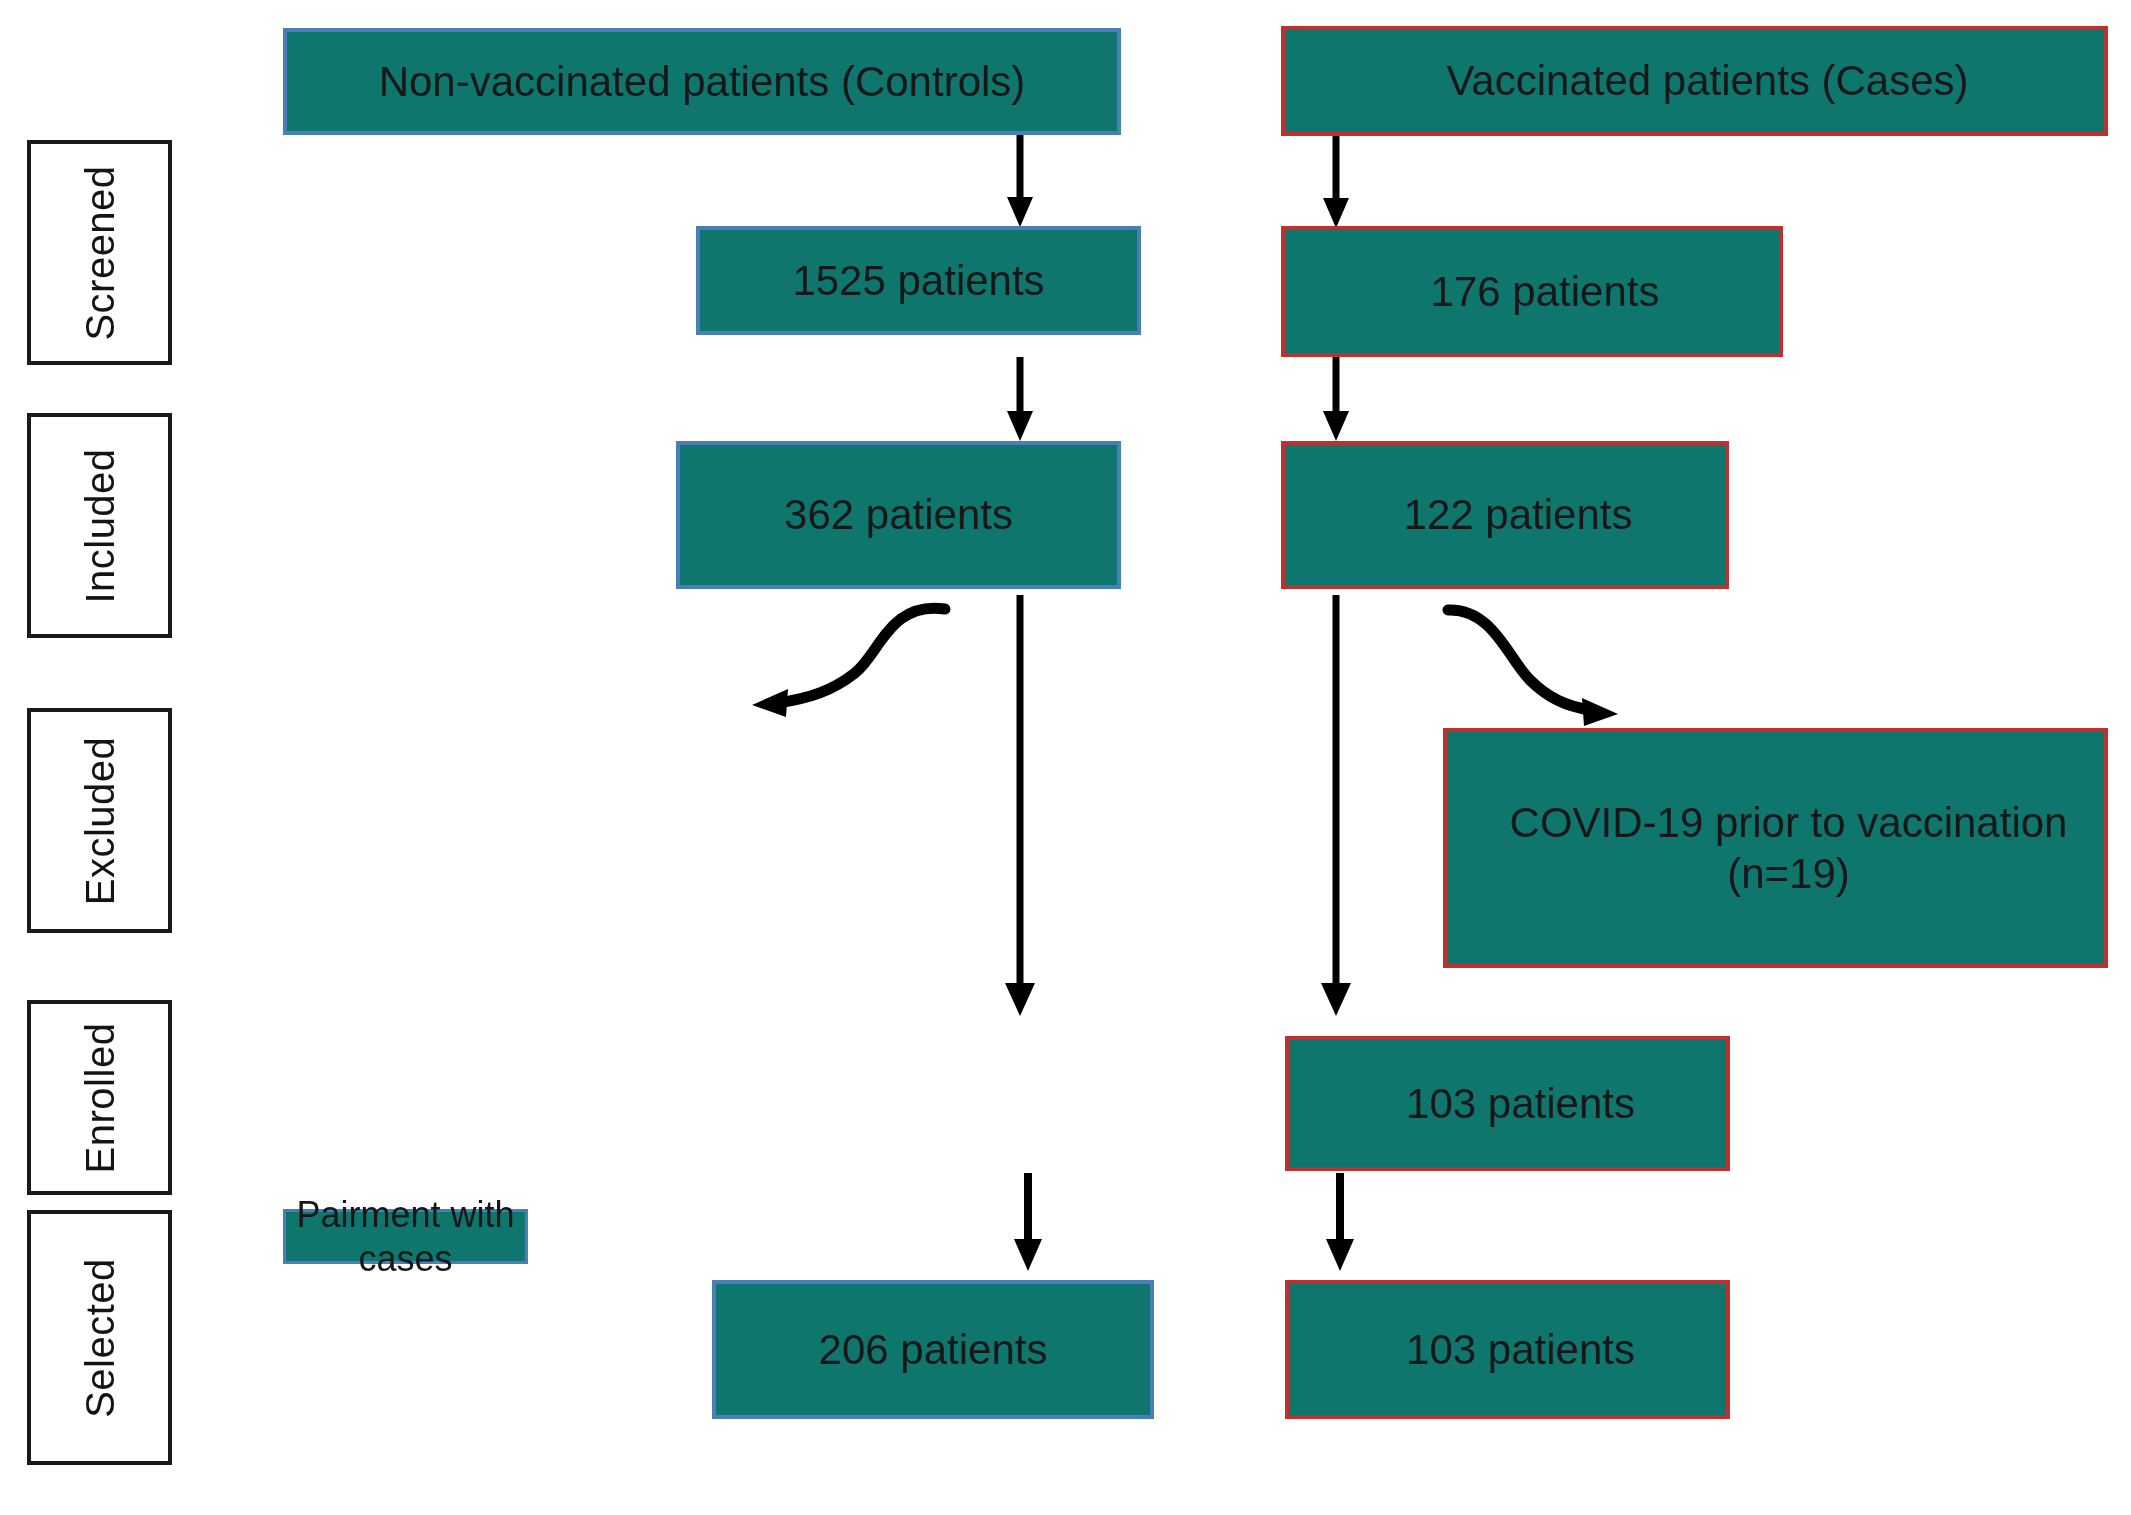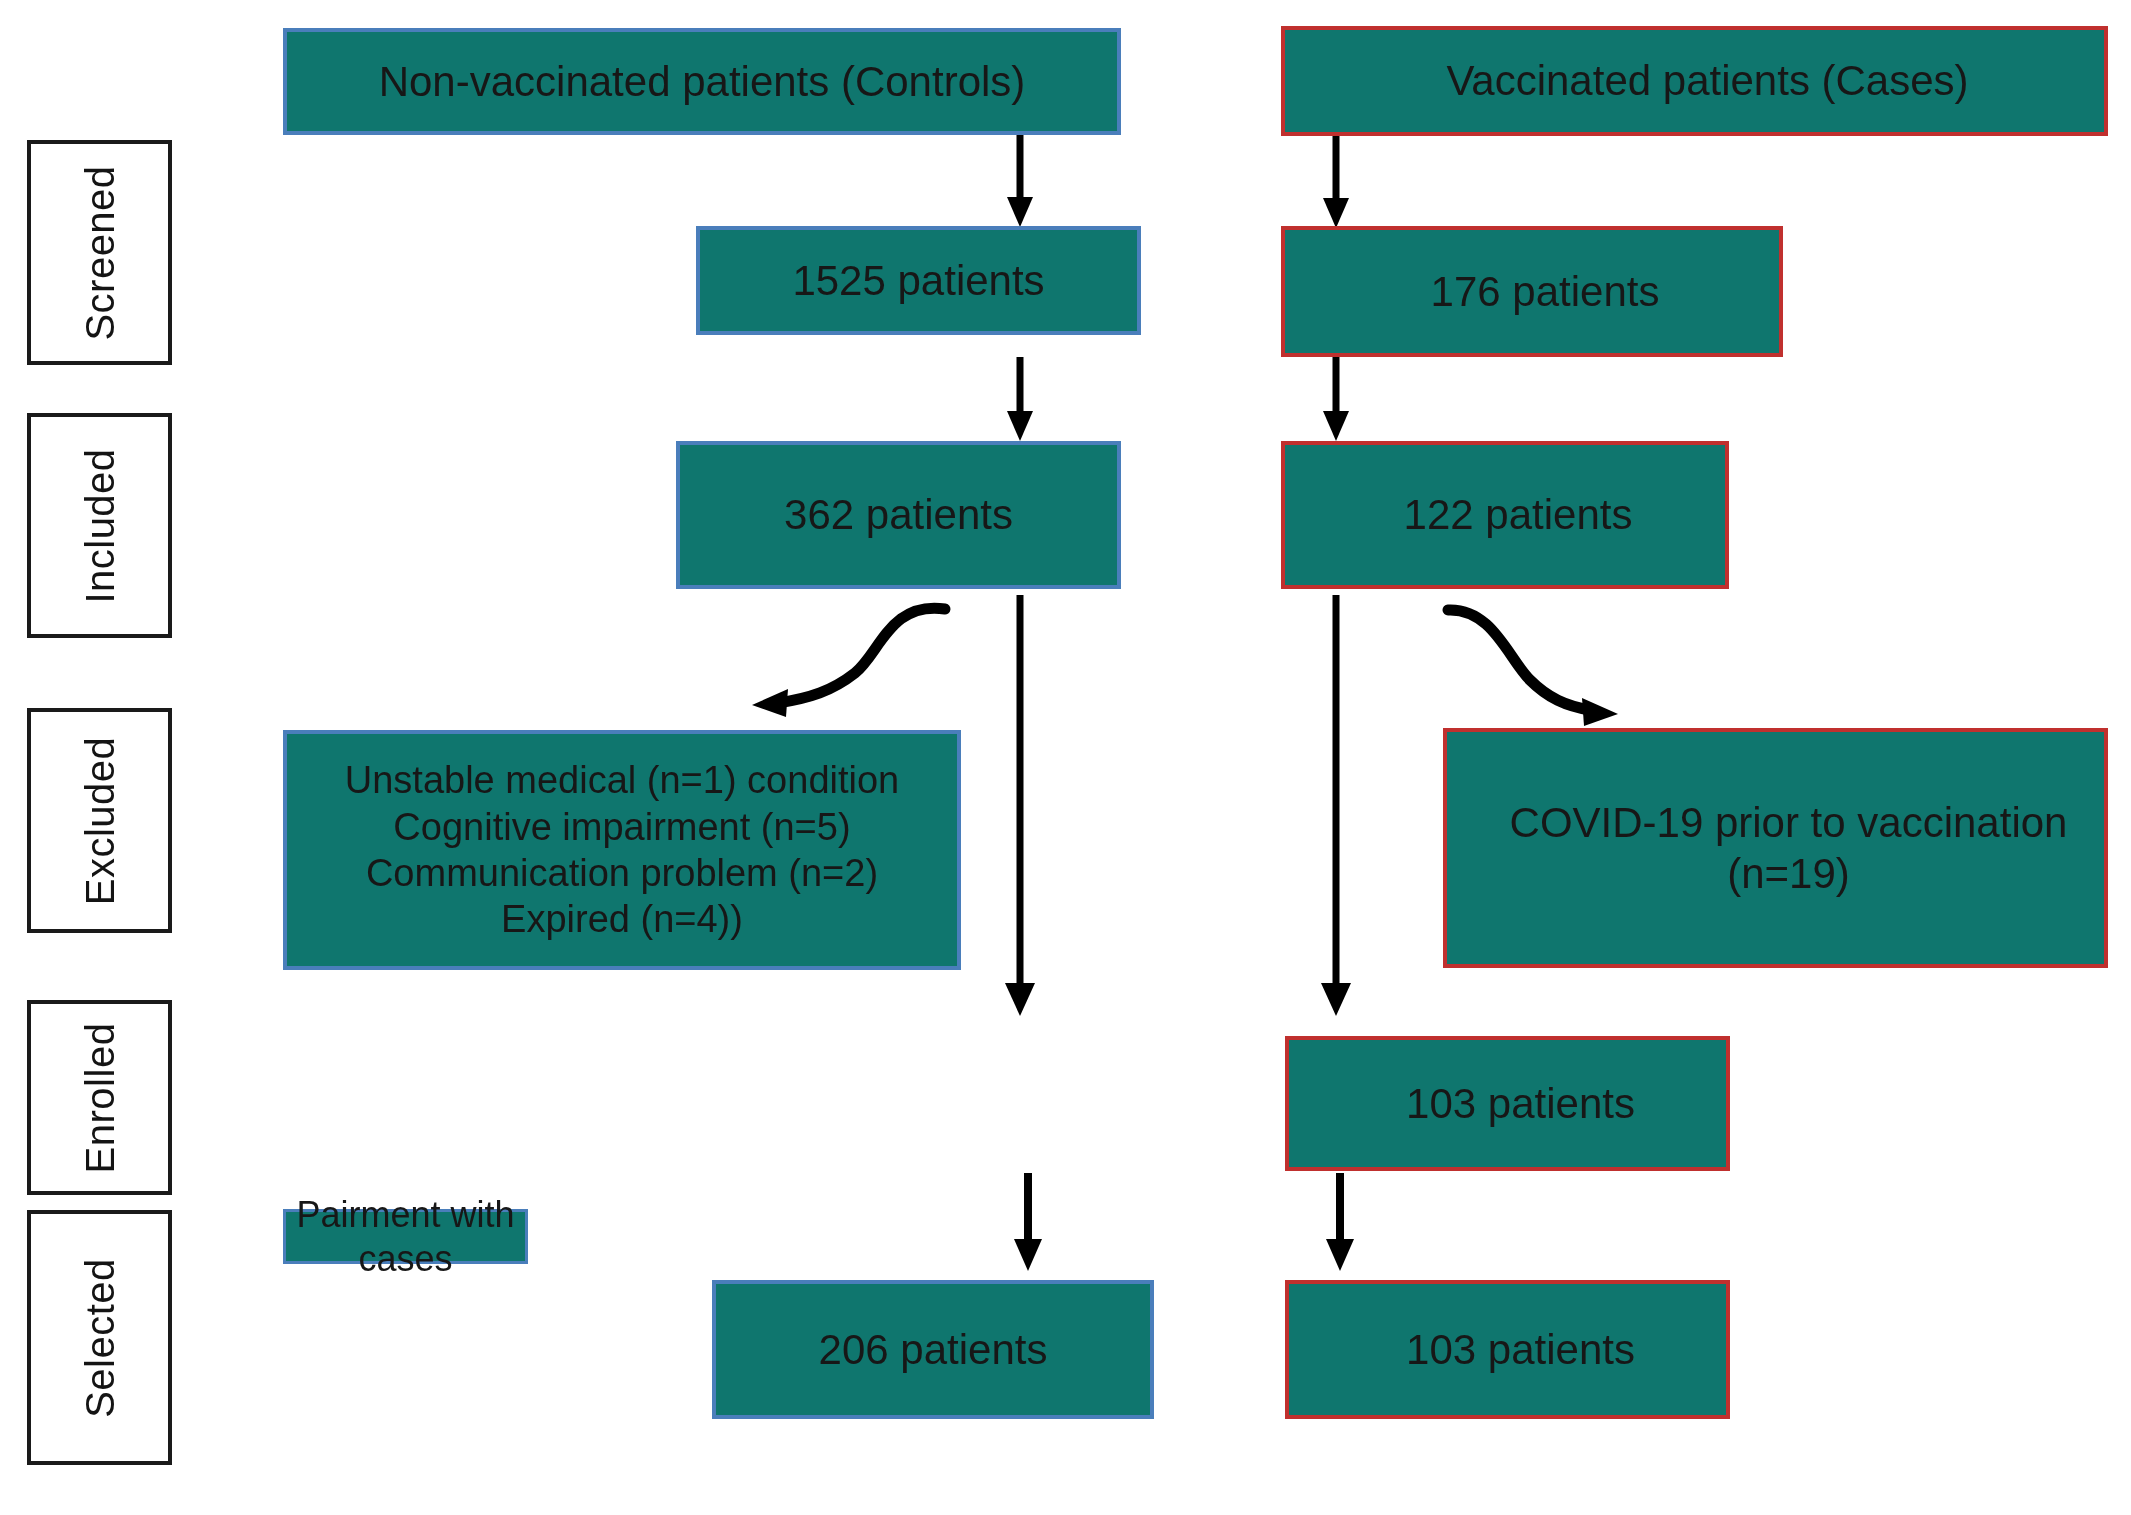--- a/index.html
+++ b/index.html
@@ -123,26 +123,20 @@
     </svg>
   </div>
 
   <div class="arrow" style="left:1000px; top:595px;">
     <svg width="40" height="421" viewBox="0 0 40 421">
       <line x1="20" y1="0" x2="20" y2="394" stroke="#000" stroke-width="7"></line>
       <polygon points="20,421 5,388 35,388" fill="#000"></polygon>
     </svg>
   </div>
 
-  <div class="node blue small" style="left:283px; top:730px; width:678px; height:240px;">
-    <span class="multi">Unstable medical (n=1) condition
-Cognitive impairment (n=5)
-Communication problem (n=2)
-Expired (n=4))</span>
-  </div>
 
 
   <div class="node blue small" style="left:283px; top:1209px; width:245px; height:55px;
        font-size:36px; border-width:3px;">
     <span>Pairment with cases</span>
   </div>
 
   <div class="arrow" style="left:1008px; top:1171px;">
     <svg width="40" height="102" viewBox="0 0 40 102">
       <line x1="20" y1="2" x2="20" y2="74" stroke="#000" stroke-width="8"></line>

